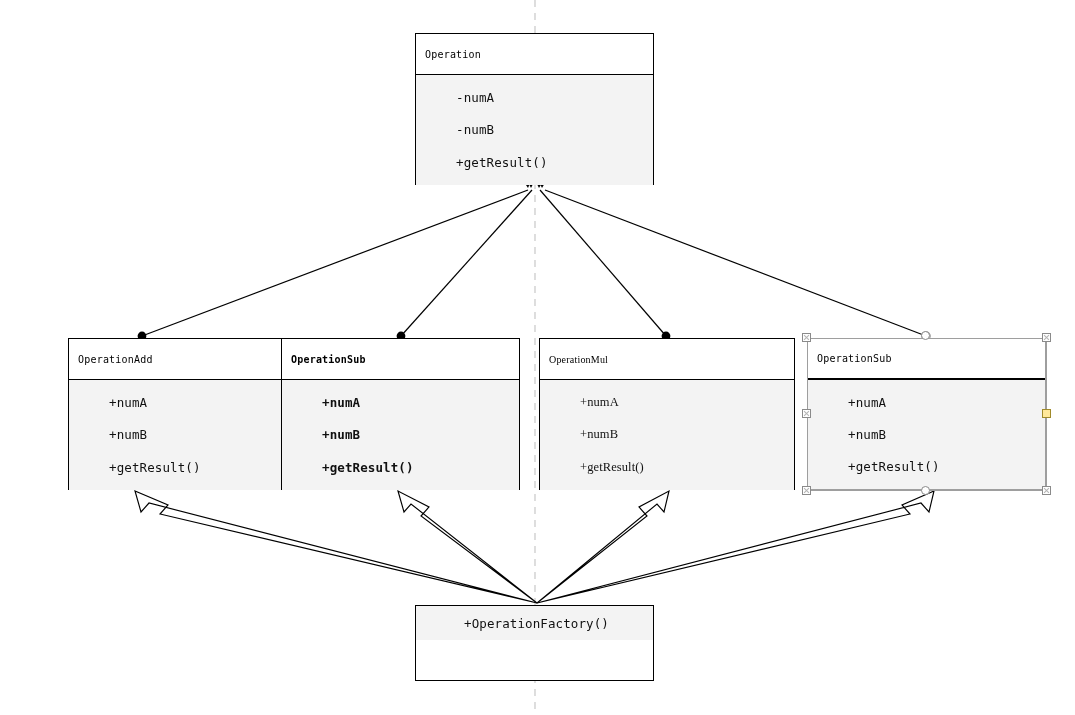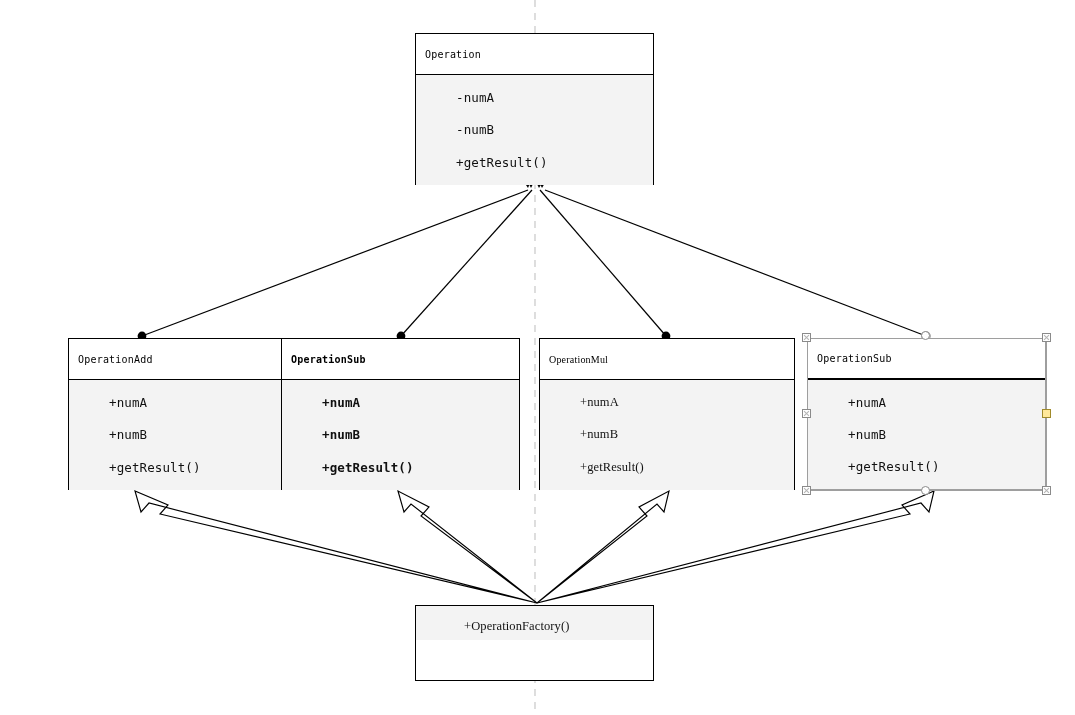--- a/index.html
+++ b/index.html
@@ -54,22 +54,21 @@
     padding: 6px 0 6px 0;
   }
   .uml-member {
     font-size: 12.5px;
     color: #111111;
     padding-left: 40px;
     white-space: nowrap;
     letter-spacing: 0.1px;
   }
   .uml-body.single {
-    justify-content: flex-end;
-    font-family: Liberation Serif, serif;
+    justify-content: center;
   }
   .uml-body.single .uml-member {
     padding-left: 48px;
   }
   .sel-handle {
     position: absolute;
     width: 9px;
     height: 9px;
     box-sizing: border-box;
     border: 1px solid #8a8a8a;

